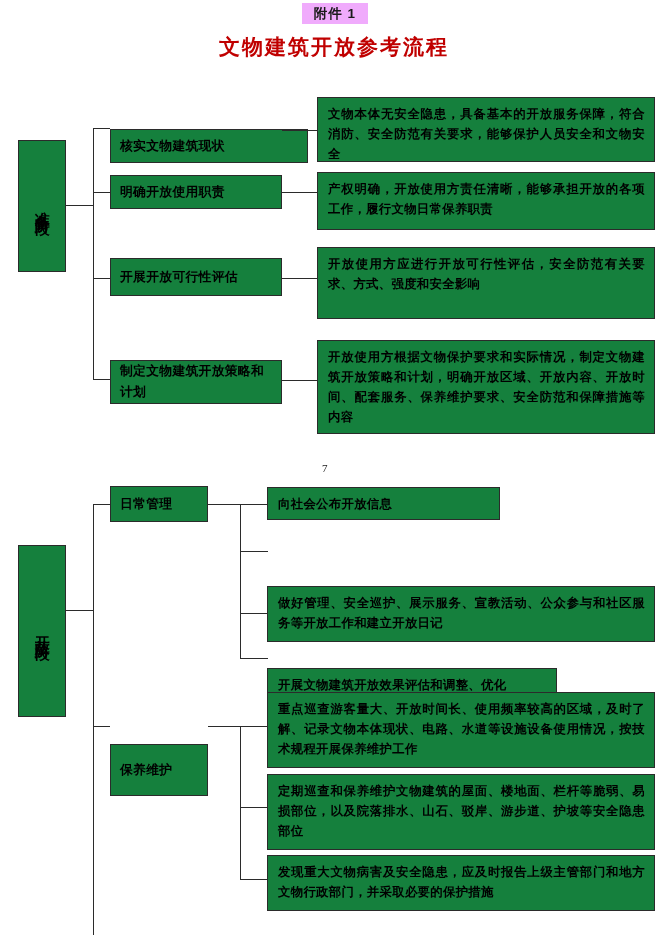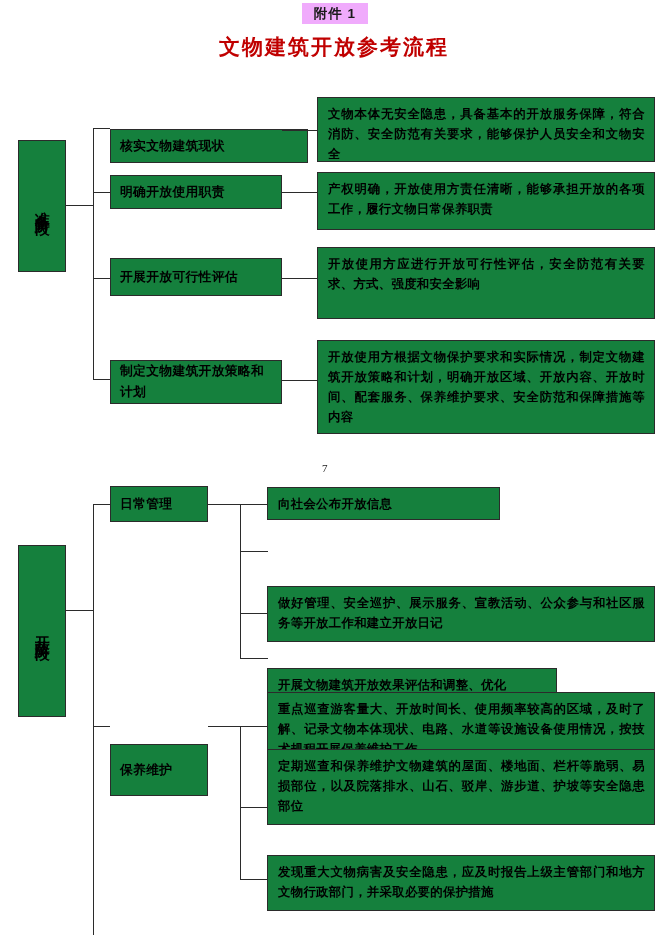--- a/index.html
+++ b/index.html
@@ -160,16 +160,16 @@
   <div class="box detail" style="left:267px; top:586px; width:388px; height:56px;">做好管理、安全巡护、展示服务、宣教活动、公众参与和社区服务等开放工作和建立开放日记</div>
   <div class="box detail" style="left:267px; top:668px; width:290px; height:35px;">开展文物建筑开放效果评估和调整、优化</div>
 
   <div class="ln h" style="left:208px; top:726px; width:33px;"></div>
   <div class="ln v" style="left:240px; top:726px; height:154px;"></div>
   <div class="ln h" style="left:240px; top:726px; width:28px;"></div>
   <div class="ln h" style="left:240px; top:807px; width:28px;"></div>
   <div class="ln h" style="left:240px; top:879px; width:28px;"></div>
 
   <div class="box detail" style="left:267px; top:692px; width:388px; height:76px;">重点巡查游客量大、开放时间长、使用频率较高的区域，及时了解、记录文物本体现状、电路、水道等设施设备使用情况，按技术规程开展保养维护工作</div>
-  <div class="box detail" style="left:267px; top:749px; width:388px; height:76px;">定期巡查和保养维护文物建筑的屋面、楼地面、栏杆等脆弱、易损部位，以及院落排水、山石、驳岸、游步道、护坡等安全隐患部位</div>
+  <div class="box detail" style="left:267px; top:774px; width:388px; height:76px;">定期巡查和保养维护文物建筑的屋面、楼地面、栏杆等脆弱、易损部位，以及院落排水、山石、驳岸、游步道、护坡等安全隐患部位</div>
   <div class="box detail" style="left:267px; top:855px; width:388px; height:56px;">发现重大文物病害及安全隐患，应及时报告上级主管部门和地方文物行政部门，并采取必要的保护措施</div>
 
 </div>
 
 </body></html>

